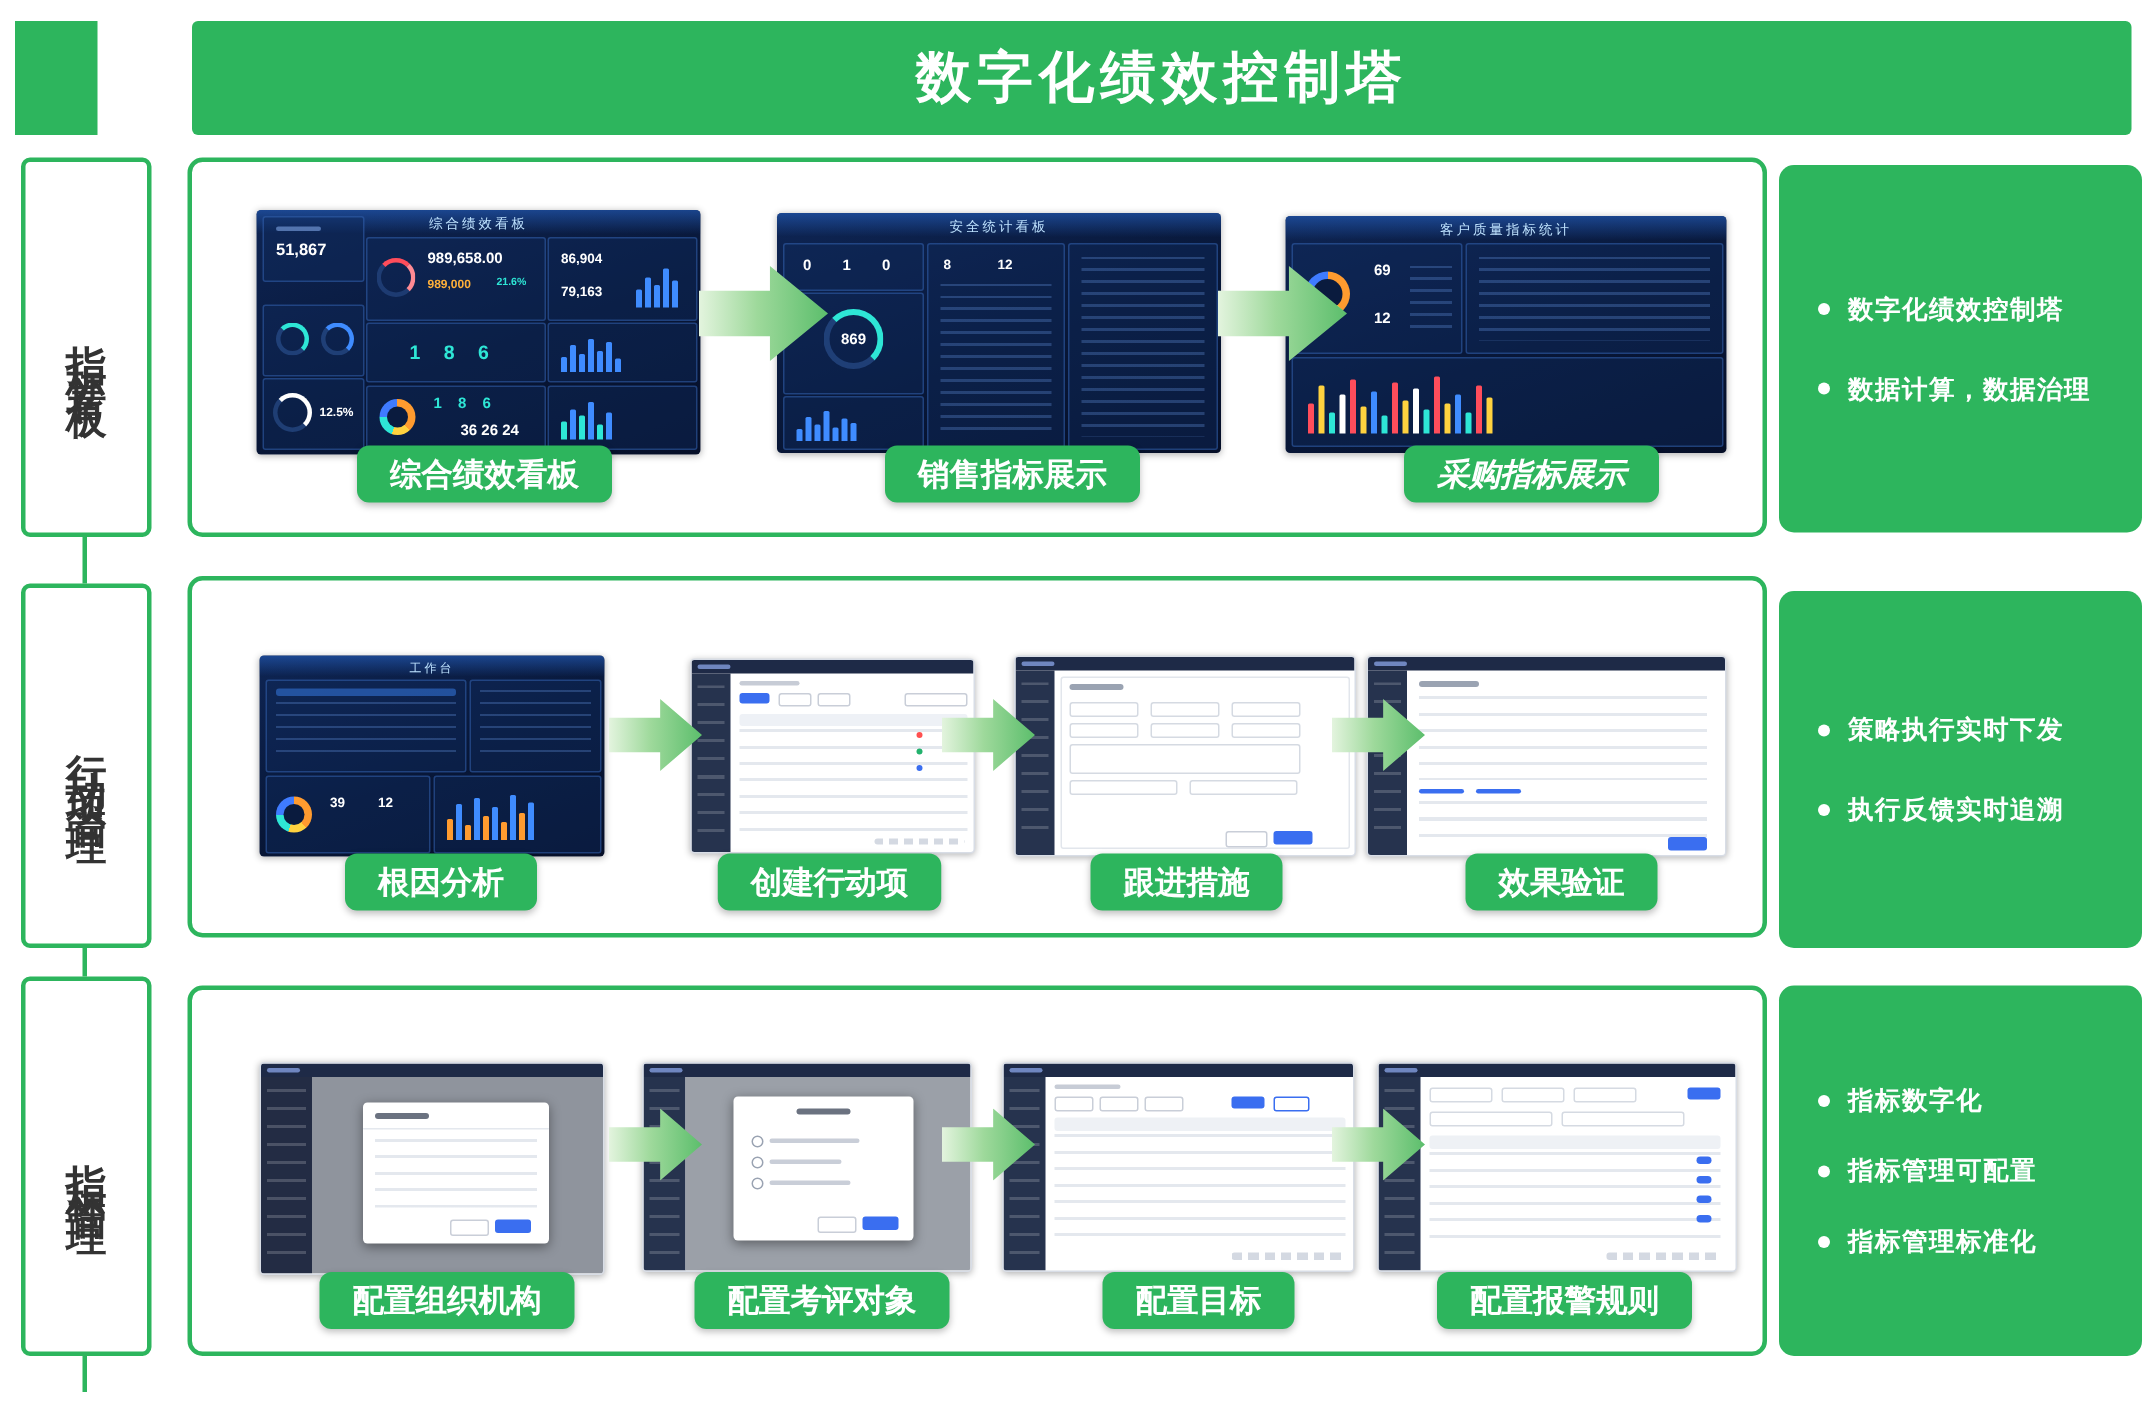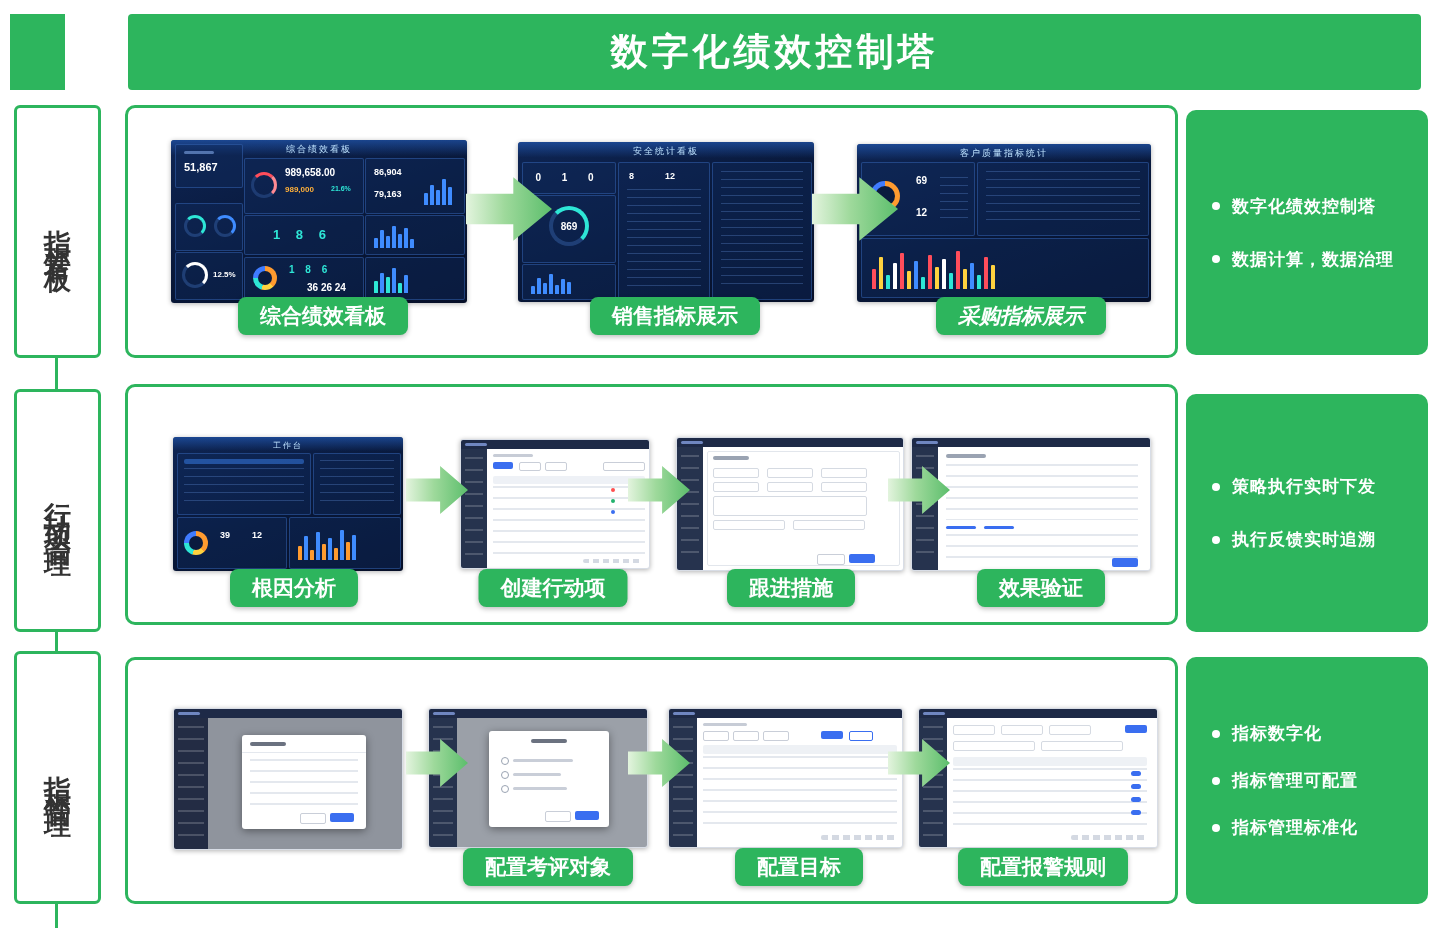--- a/index.html
+++ b/index.html
@@ -414,20 +414,21 @@
       <div class="chip" style="left:122px;top:32px;width:80px;height:8px;border:1px solid #d5dae2;"></div>
       <div class="chip" style="left:34px;top:48px;width:194px;height:9px;background:#eef1f5;"></div>
       <div class="rows-light" style="left:34px;top:59px;width:194px;height:58px;"></div>
       <div class="chip" style="left:212px;top:62px;width:10px;height:5px;border-radius:3px;background:#3a6ef0;"></div>
       <div class="chip" style="left:212px;top:75px;width:10px;height:5px;border-radius:3px;background:#3a6ef0;"></div>
       <div class="chip" style="left:212px;top:88px;width:10px;height:5px;border-radius:3px;background:#3a6ef0;"></div>
       <div class="chip" style="left:212px;top:101px;width:10px;height:5px;border-radius:3px;background:#3a6ef0;"></div>
       <div class="dash" style="left:152px;top:126px;width:76px;height:5px;background:repeating-linear-gradient(90deg,#d4d9e2 0 7px,transparent 7px 11px);"></div>
     </div>
 
+    <div class="pill" style="left:170px;top:188px;">配置组织机构</div>
     <div class="pill" style="left:420px;top:188px;">配置考评对象</div>
     <div class="pill" style="left:671px;top:188px;">配置目标</div>
     <div class="pill" style="left:915px;top:188px;">配置报警规则</div>
   </div>
 
   <div class="feature-box" style="top:657px;height:247px;gap:24px;">
     <div class="feature-item">
         <span class="bullet"></span>
         <span>指标数字化</span>
       </div>

